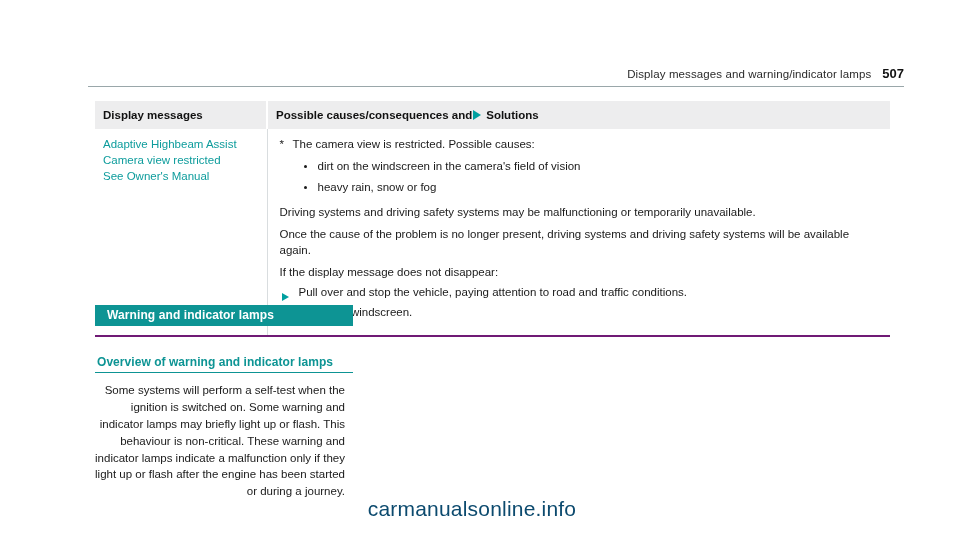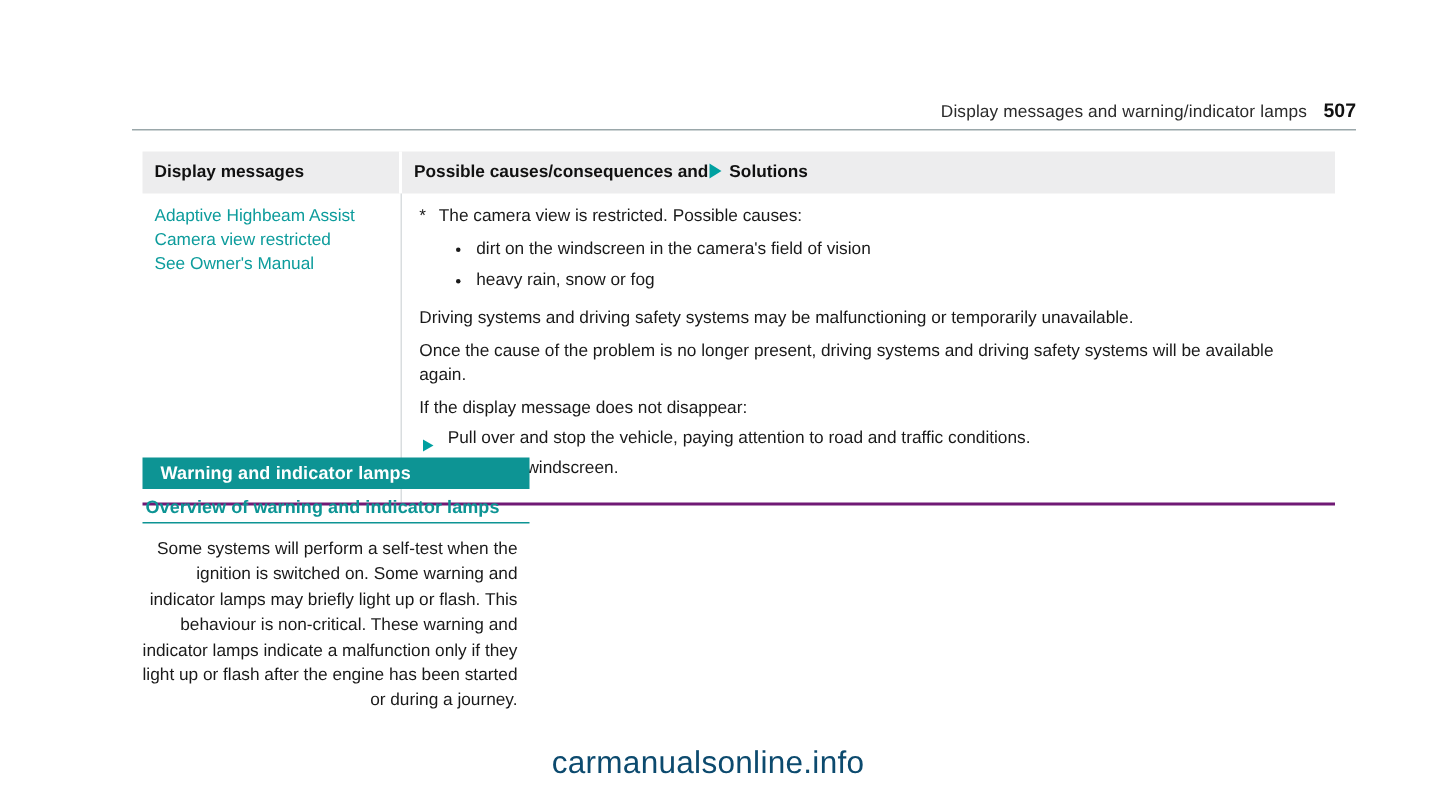--- a/index.html
+++ b/index.html
@@ -173,20 +173,21 @@
     padding: 3px 6px 4px 12px;
     letter-spacing: .1px;
   }
   .section-subhead {
     color: #0d9494;
     font-size: 12px;
     font-weight: bold;
     padding: 5px 2px 3px 2px;
     border-bottom: 1.5px solid #0d9494;
     letter-spacing: .05px;
+    margin-top: 24px;
   }
   .section-body {
     font-size: 11.5px;
     line-height: 1.47;
     color: #1a1a1a;
     margin-top: 9px;
     width: 250px;
     text-align: right;
   }
 

